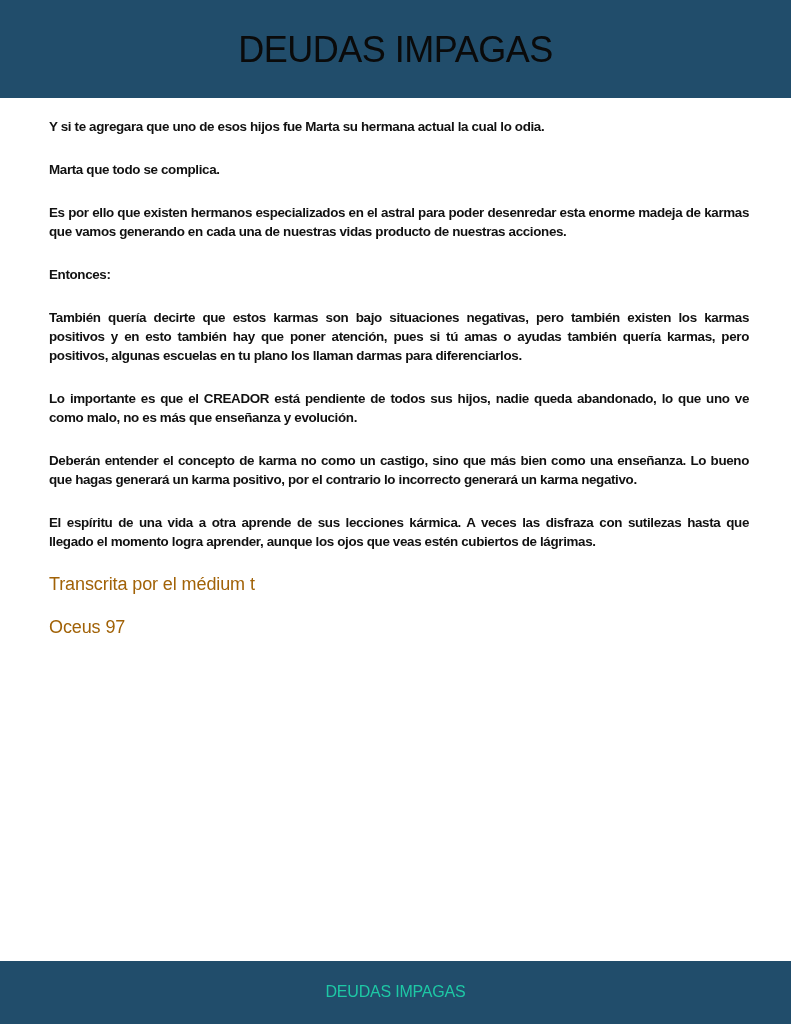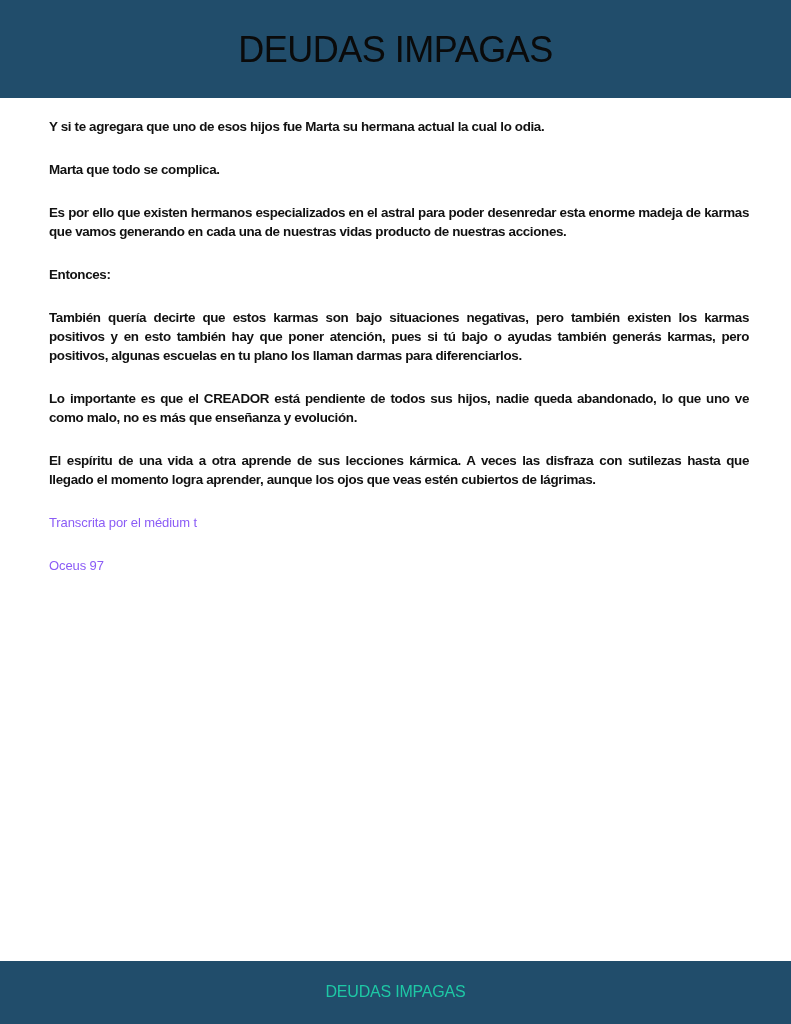--- a/index.html
+++ b/index.html
@@ -21,21 +21,21 @@
     .content {
       position: absolute; left: 49px; top: 117px; width: 700px;
     }
     .para {
       font-size: 13.4px; line-height: 19px; color: #111;
       font-weight: bold; margin: 0 0 24px 0;
       letter-spacing: -0.35px;
       text-align: justify;
     }
     .plain {
-      font-size: 13px; line-height: 19px; color: #8b5cf6;
+      font-size: 18px; line-height: 19px; color: #a16207;
       font-weight: normal; margin: 0 0 24px 0;
       letter-spacing: -0.1px;
     }
     .footer {
       position: absolute; left: 0; top: 961px; width: 791px; height: 63px;
       background: #214d6b;
       display: flex; align-items: center; justify-content: center;
     }
     .footer-title {
       color: #1ec8a5; font-size: 16px; letter-spacing: -0.2px;
@@ -47,22 +47,23 @@
 
 <div class="header">
   <div class="header-title">DEUDAS IMPAGAS</div>
 </div>
 
 <div class="content">
   <p class="para">Y si te agregara que uno de esos hijos fue Marta su hermana actual la cual lo odia.</p>
   <p class="para">Marta que todo se complica.</p>
   <p class="para">Es por ello que existen hermanos especializados en el astral para poder desenredar esta enorme madeja de karmas que vamos generando en cada una de nuestras vidas producto de nuestras acciones.</p>
   <p class="para">Entonces:</p>
-  <p class="para">También quería decirte que estos karmas son bajo situaciones negativas, pero también existen los karmas positivos y en esto también hay que poner atención, pues si tú bajo o ayudas también generás karmas, pero positivos, algunas escuelas en tu plano los llaman darmas para diferenciarlos.</p>
+  <p class="para">También quería decirte que estos karmas son bajo situaciones negativas, pero también existen los karmas positivos y en esto también hay que poner atención, pues si tú amas o ayudas también quería karmas, pero positivos, algunas escuelas en tu plano los llaman darmas para diferenciarlos.</p>
   <p class="para">Lo importante es que el CREADOR está pendiente de todos sus hijos, nadie queda abandonado, lo que uno ve como malo, no es más que enseñanza y evolución.</p>
+  <p class="para">Deberán entender el concepto de karma no como un castigo, sino que más bien como una enseñanza. Lo bueno que hagas generará un karma positivo, por el contrario lo incorrecto generará un karma negativo.</p>
   <p class="para">El espíritu de una vida a otra aprende de sus lecciones kármica. A veces las disfraza con sutilezas hasta que llegado el momento logra aprender, aunque los ojos que veas estén cubiertos de lágrimas.</p>
   <p class="plain">Transcrita por el médium t</p>
   <p class="plain">Oceus 97</p>
 </div>
 
 <div class="footer">
   <div class="footer-title">DEUDAS IMPAGAS</div>
 </div>
 
 </body></html>

